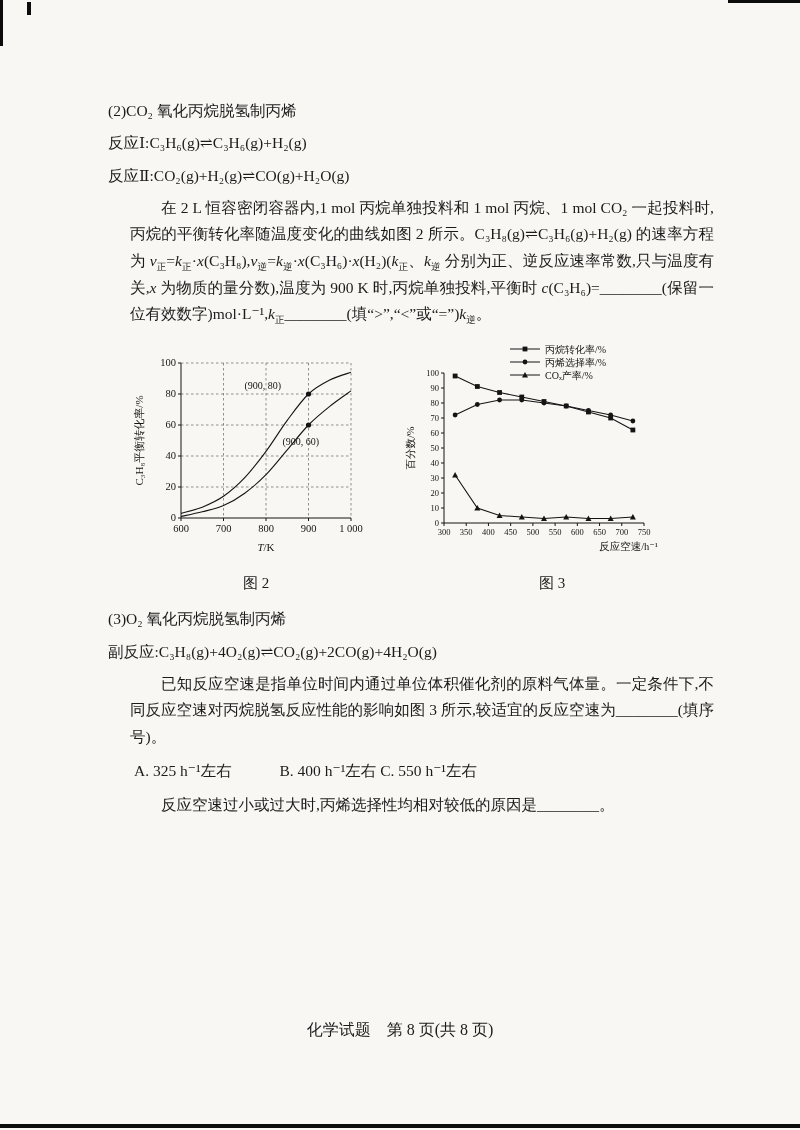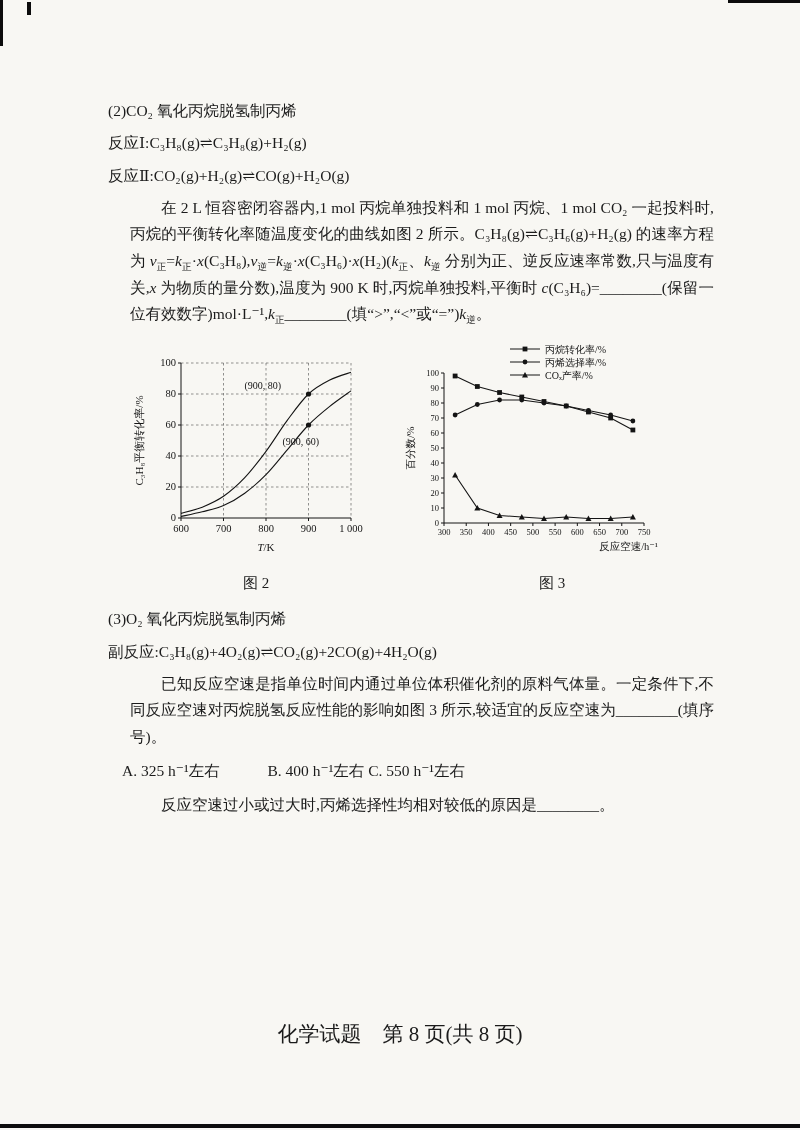--- a/index.html
+++ b/index.html
@@ -31,40 +31,40 @@
   .figures { display:flex; align-items:flex-end; margin:4px 0 10px; }
   .fig { text-align:center; }
   .fig-2 { margin-left:18px; }
   .fig-3 { margin-left:16px; }
   .fig svg { display:block; }
   .fig svg text { font-family:"Liberation Serif","DejaVu Serif",serif; fill:#141414; }
   .fig figcaption { font-size:15px; margin-top:14px; }
 
   .options { margin:2px 0 8px; }
   .options span { display:inline-block; }
-  .options span:nth-child(1) { margin-left:14px; }
+  .options span:nth-child(1) { margin-left:26px; }
   .options span:nth-child(2) { margin-left:44px; }
   .options span:nth-child(3) { }
 
-  .footer { position:absolute; top:1020px; left:0; width:100%; text-align:center; font-size:21px; color:#1b1b1b; }
+  .footer { position:absolute; top:1020px; left:0; width:100%; text-align:center; font-size:16px; color:#1b1b1b; }
 </style>
 </head>
 <body>
 
 <div class="page">
 
   <div class="artifact a-edge-left"></div>
   <div class="artifact a-mark-tl"></div>
   <div class="artifact a-edge-topright"></div>
   <div class="artifact a-edge-bottom"></div>
 
   <main class="content">
 
     <p class="h">(2)CO₂ 氧化丙烷脱氢制丙烯</p>
-    <p class="eq">反应Ⅰ:C₃H₈(g)⇌C₃H₈(g)+H₂(g)</p>
+    <p class="eq">反应Ⅰ:C₃H₆(g)⇌C₃H₆(g)+H₂(g)</p>
     <p class="eq">反应Ⅱ:CO₂(g)+H₂(g)⇌CO(g)+H₂O(g)</p>
     <p class="para indent">在 2 L 恒容密闭容器内,1 mol 丙烷单独投料和 1 mol 丙烷、1 mol CO₂ 一起投料时,丙烷的平衡转化率随温度变化的曲线如图 2 所示。C₃H₈(g)⇌C₃H₆(g)+H₂(g) 的速率方程为 <i>v</i><sub>正</sub>=<i>k</i><sub>正</sub>·<i>x</i>(C₃H₈),<i>v</i><sub>逆</sub>=<i>k</i><sub>逆</sub>·<i>x</i>(C₃H₆)·<i>x</i>(H₂)(<i>k</i><sub>正</sub>、<i>k</i><sub>逆</sub> 分别为正、逆反应速率常数,只与温度有关,<i>x</i> 为物质的量分数),温度为 900 K 时,丙烷单独投料,平衡时 <i>c</i>(C₃H₆)=________(保留一位有效数字)mol·L⁻¹,<i>k</i><sub>正</sub>________(填“&gt;”,“&lt;”或“=”)<i>k</i><sub>逆</sub>。</p>
 
     <div class="figures">
       <figure class="fig fig-2">
         <svg id="fig2-svg" width="260" height="208" viewBox="0 0 260 208">
             <line x1="97.5" y1="14" x2="97.5" y2="169" stroke="#4a4a4a" stroke-width="0.6" stroke-dasharray="2.5,2.5"></line>
             <line x1="140" y1="14" x2="140" y2="169" stroke="#4a4a4a" stroke-width="0.6" stroke-dasharray="2.5,2.5"></line>
             <line x1="182.5" y1="14" x2="182.5" y2="169" stroke="#4a4a4a" stroke-width="0.6" stroke-dasharray="2.5,2.5"></line>
             <line x1="225" y1="14" x2="225" y2="169" stroke="#4a4a4a" stroke-width="0.6" stroke-dasharray="2.5,2.5"></line>

